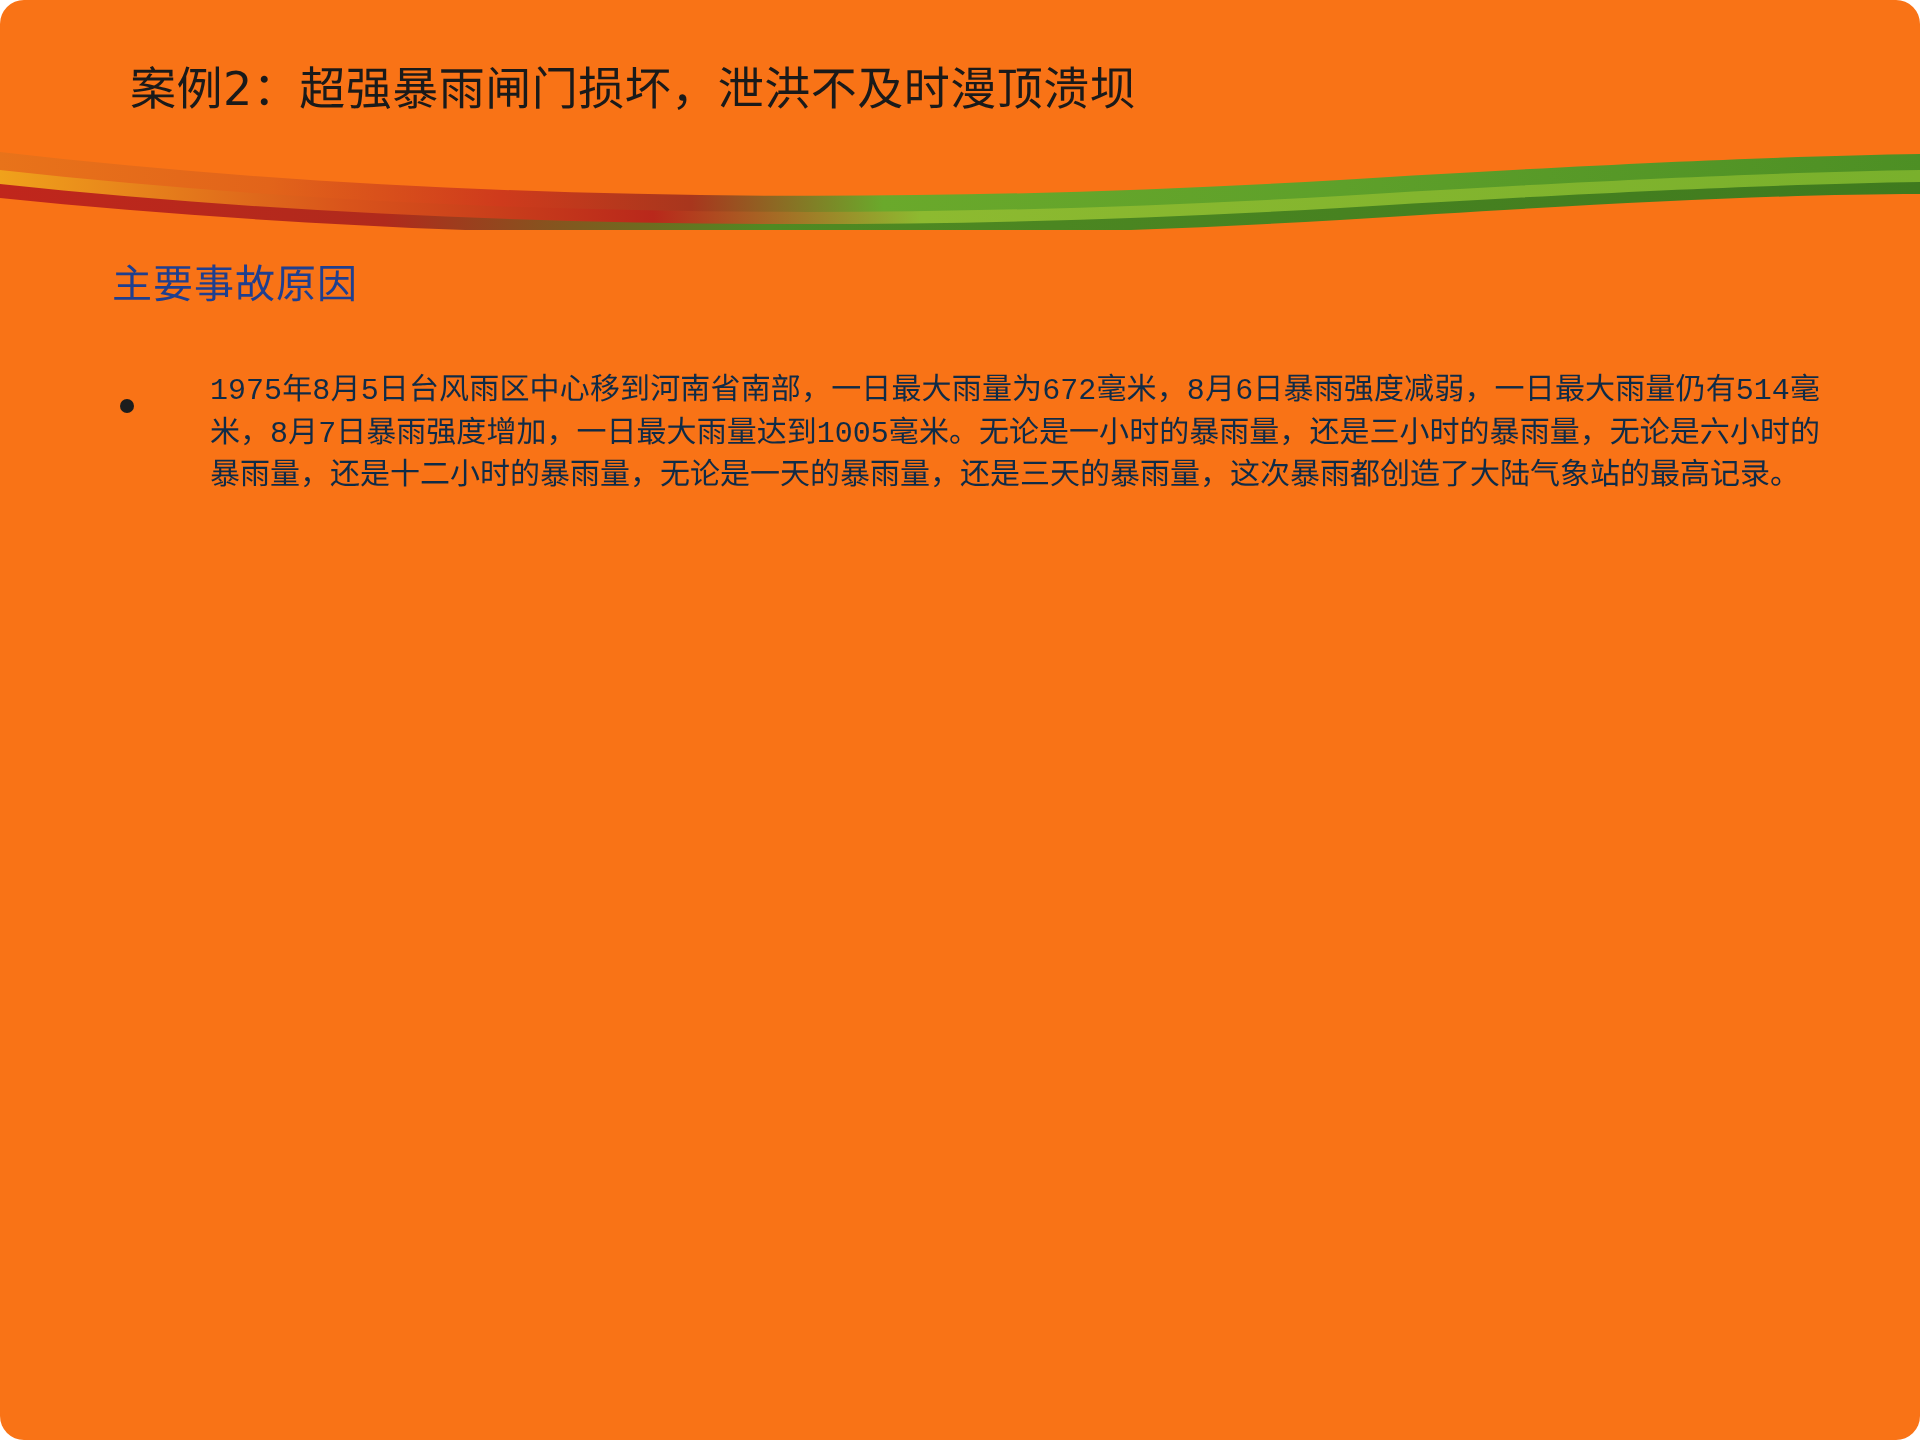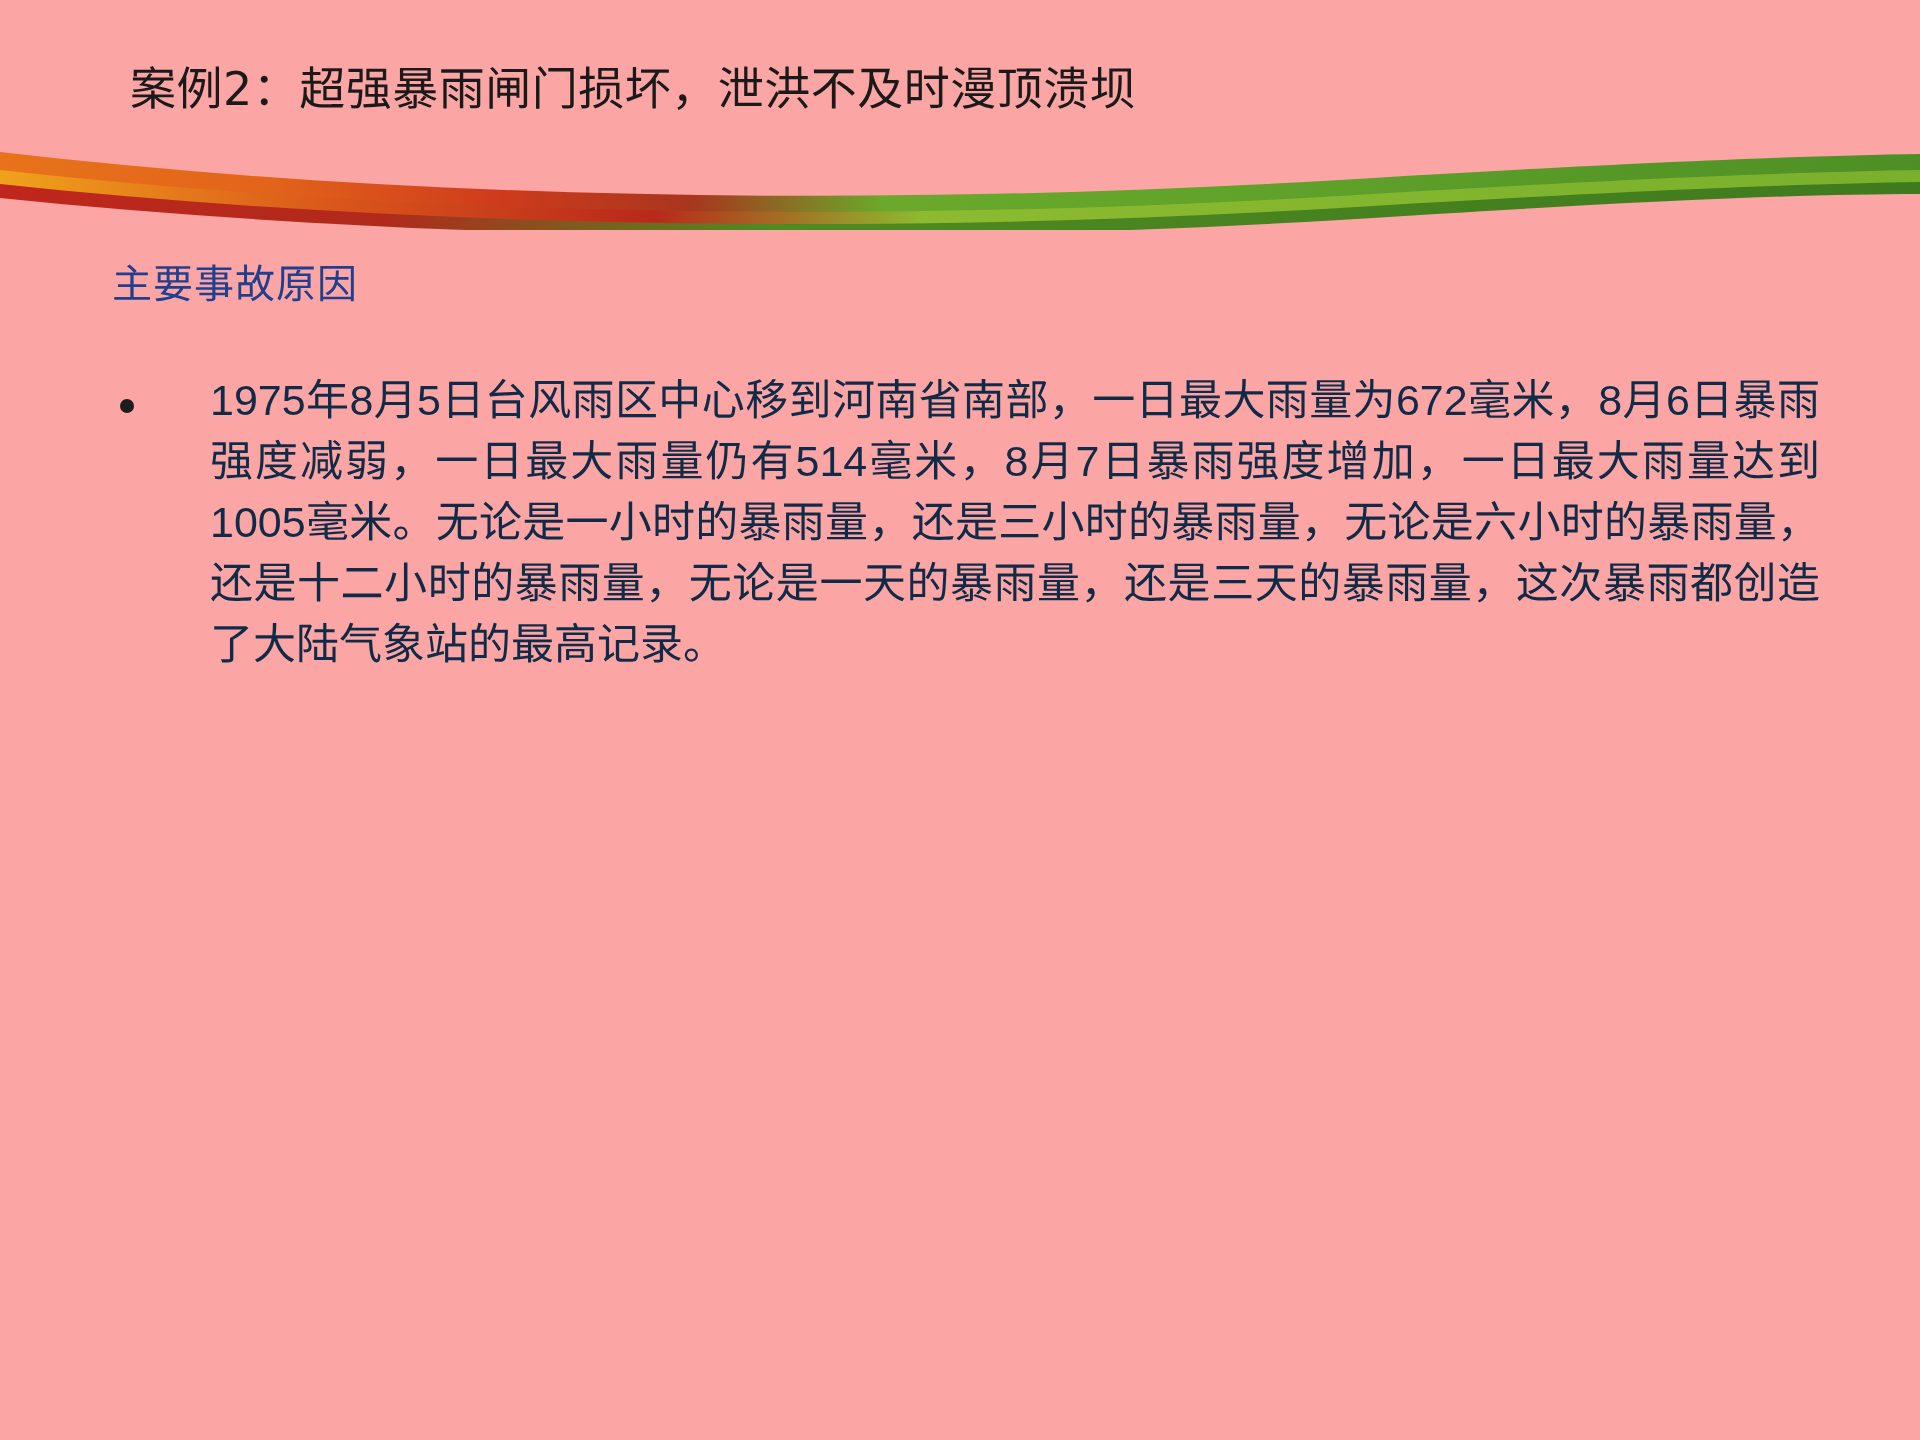--- a/index.html
+++ b/index.html
@@ -11,21 +11,22 @@
     width: 1920px;
     height: 1440px;
     position: relative;
     overflow: hidden;
     font-family: "Liberation Serif", "DejaVu Serif", serif;
   }
 
   .slide {
     position: absolute;
     inset: 0;
-    background: #fca5a5;
+    background: #f97316;
+    border-radius: 24px;
   }
 
   
   .slide-title {
     position: absolute;
     left: 130px;
     top: 52px;
     width: 1700px;
     font-family: "DejaVu Sans", "Liberation Sans", sans-serif;
     font-size: 46px;
@@ -81,22 +82,22 @@
   }
   .bullet-dot span {
     display: inline-block;
     width: 14px;
     height: 14px;
     border-radius: 50%;
     background: #1d1d1d;
   }
   .bullet-text {
     flex: 1 1 auto;
-    font-family: Liberation Sans, sans-serif;
-    font-size: 43px;
+    font-family: Liberation Mono, monospace;
+    font-size: 30px;
     line-height: 1.42;
     color: #0f2b47;
     text-align: justify;
     text-justify: inter-ideograph;
     letter-spacing: 0px;
   }
 </style>
 </head>
 <body>
 

